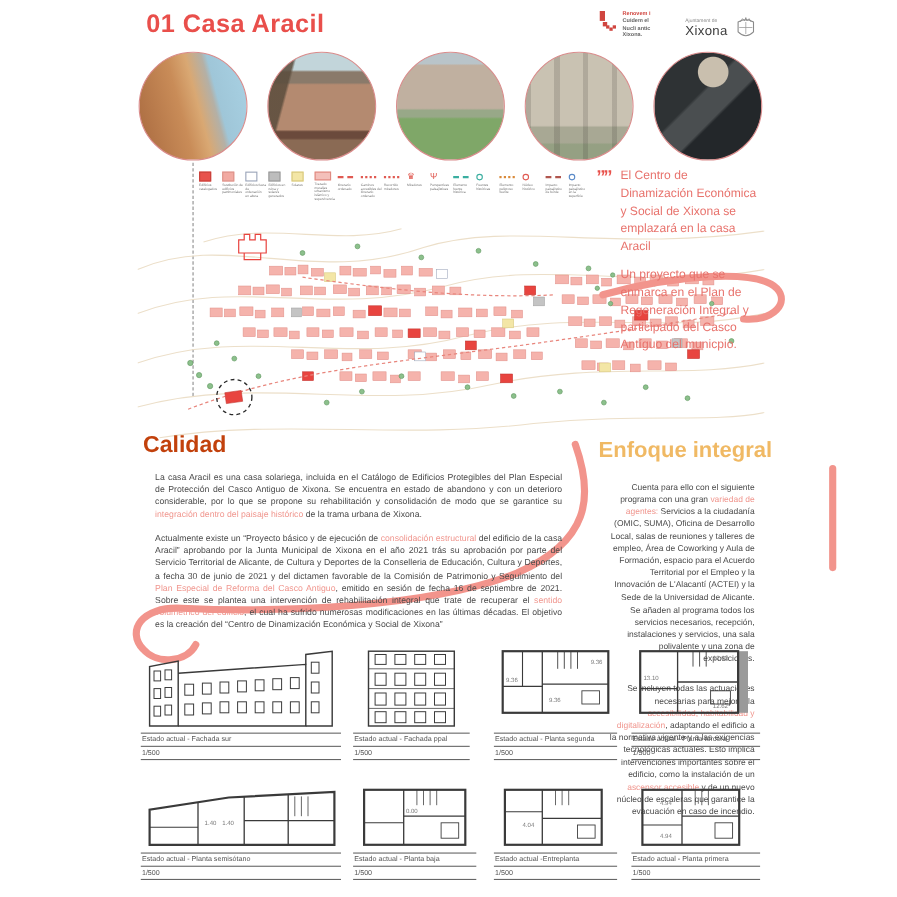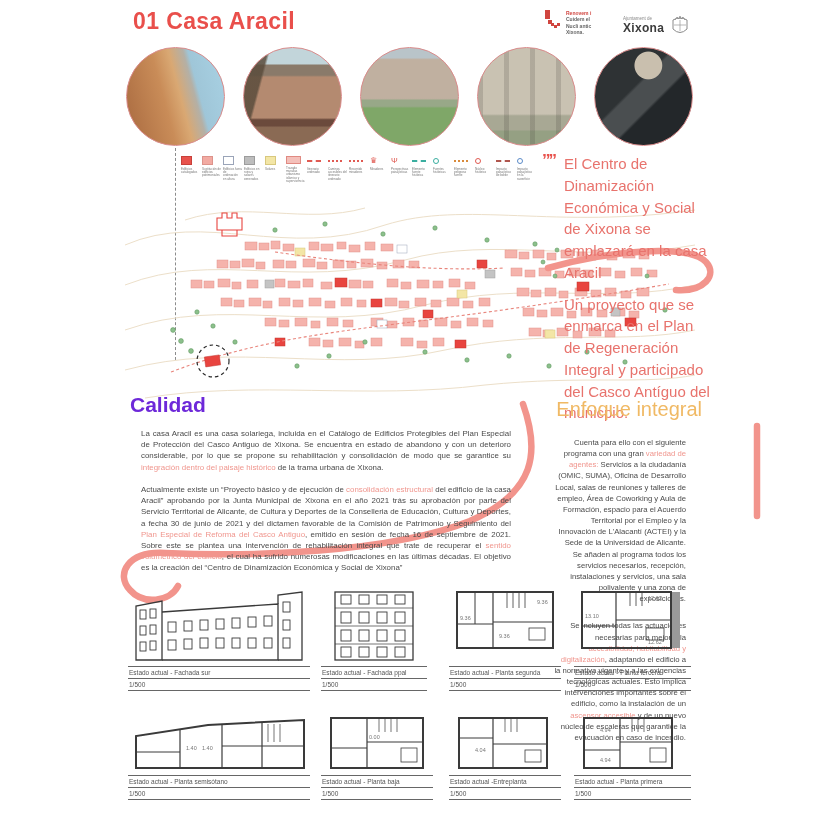--- a/index.html
+++ b/index.html
@@ -6,21 +6,21 @@
   #page{position:relative;width:815px;height:815px;background:#ffffff;overflow:hidden;
         font-family:"Liberation Sans",sans-serif;color:#4a4a4a;}
   
   #title{position:absolute;left:133px;top:8px;font-size:23px;font-weight:700;color:#e94f4b;letter-spacing:.4px;}
   #logo1{position:absolute;left:545px;top:10px;display:flex;gap:5px;align-items:flex-start;}
   #logo1 .txt{font-size:5px;line-height:1.25;color:#666;font-weight:700;}
   #logo1 .txt .l0{color:#d0453f;}
   #logo2{position:absolute;left:623px;top:12px;display:flex;gap:4px;align-items:center;}
   #logo2 .stack{text-align:left;}
   #logo2 .top{font-size:4.5px;color:#888;}
-  #logo2 .name{font-size:12px;color:#3c3c3c;font-weight:700;letter-spacing:.3px;}
+  #logo2 .name{font-size:12px;color:#3c3c3c;font-weight:400;letter-spacing:.3px;}
   
   .photo{position:absolute;top:47px;width:99px;height:99px;border-radius:50%;
          border:1.5px solid #d98b8b;box-sizing:border-box;}
   #photo-1{left:126px;background:
      linear-gradient(75deg,#a8693f 0%,#c98c58 40%,#d9a873 54%,#b4b0a6 66%,#9fc6d8 70%,#a9d2e4 100%);}
   #photo-2{left:243px;background:
      linear-gradient(105deg,rgba(90,76,60,.85) 0 20%,rgba(90,76,60,0) 22%),
      linear-gradient(180deg,#c2d5da 0 16%,#8a7a6a 18% 28%,#b48a70 30% 72%,#6b4a3c 74% 80%,#8a6a54 82%);}
   #photo-3{left:360px;background:
      linear-gradient(180deg,#b9c4c9 0 10%,#c0b0a0 12% 52%,#98a888 54% 60%,#7fa768 62%);}
@@ -49,27 +49,27 @@
   .sym-dash-dark{width:14px;border-top:2px dashed #b0564e;}
   .sym-glyph{font-size:8px;color:#e05a52;line-height:1;}
   .ring{width:6px;height:6px;border-radius:50%;box-sizing:border-box;}
   .ring-teal{border:1.5px solid #3aaea0;}
   .ring-red{border:1.5px solid #e05a52;}
   .ring-blue{border:1.5px solid #5a8ac8;}
   .lg-label{font-size:6px;line-height:1.12;color:#777;transform:scale(.5);transform-origin:0 0;width:200%;}
   
   #quote{position:absolute;left:542px;top:153px;width:168px;color:#e8736d;}
   #quote .mark{position:absolute;left:0;top:-2px;font-size:17px;font-weight:700;color:#e8524c;letter-spacing:-2px;}
-  #quote p{margin:0 0 10px 22px;font-size:15px;line-height:1.45;}
+  #quote p{margin:0 16px 10px 22px;font-size:11px;line-height:1.45;}
   
   #calidad{position:absolute;left:130px;top:393px;width:392px;}
-  #calidad h2{margin:0 0 6px 0;font-size:21px;color:#6d28d9;font-weight:700;}
+  #calidad h2{margin:0 0 6px 0;font-size:21px;color:#c2410c;font-weight:700;}
   #calidad p{margin:11px;font-size:7.9px;line-height:1.42;text-align:justify;color:#4a4a4a;}
   #enfoque{position:absolute;left:538px;top:398px;width:164px;text-align:right;}
-  #enfoque h2{margin:0 0 7px 0;font-size:20px;color:#f0b964;font-weight:400;}
+  #enfoque h2{margin:0 0 7px 0;font-size:20px;color:#f0b964;font-weight:700;}
   #enfoque p{margin:16px;font-size:7.7px;line-height:1.45;color:#4a4a4a;}
   .hl{color:#f0968e;}
   
   .dwg{position:absolute;}
   .cap{position:absolute;font-size:6.5px;color:#555;}
   .cap .lbl{border-top:1.3px solid #666;border-bottom:0.8px solid #666;padding:2px 0 2px 1px;}
   .cap .scl{border-bottom:1.3px solid #666;padding:2px 0 2px 1px;}
   svg{display:block;}
   .noselect{user-select:none;}
 </style>

